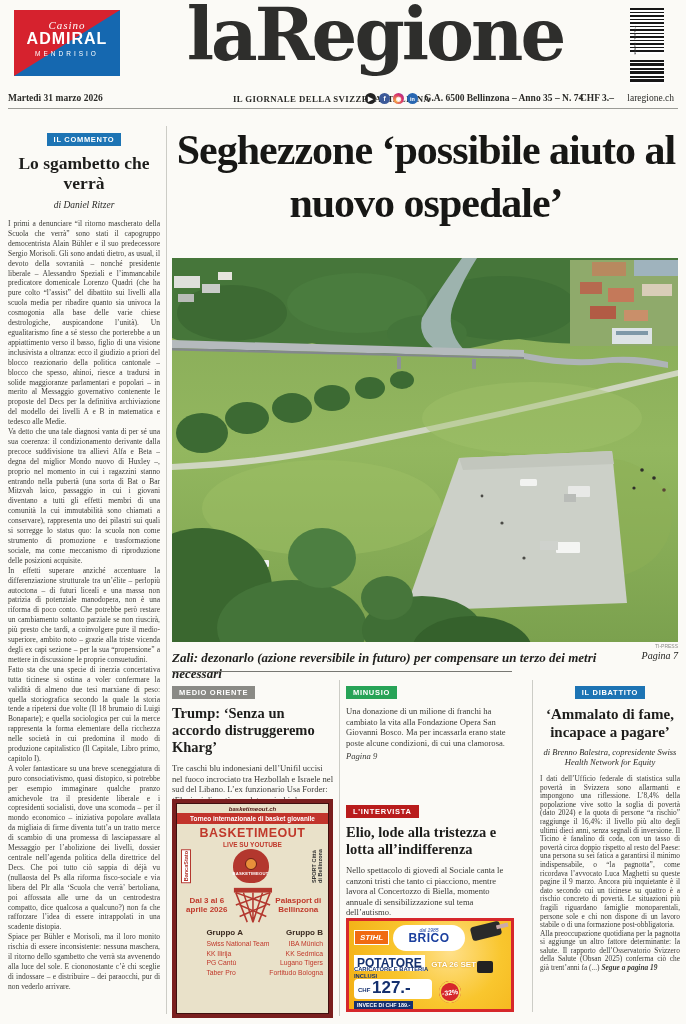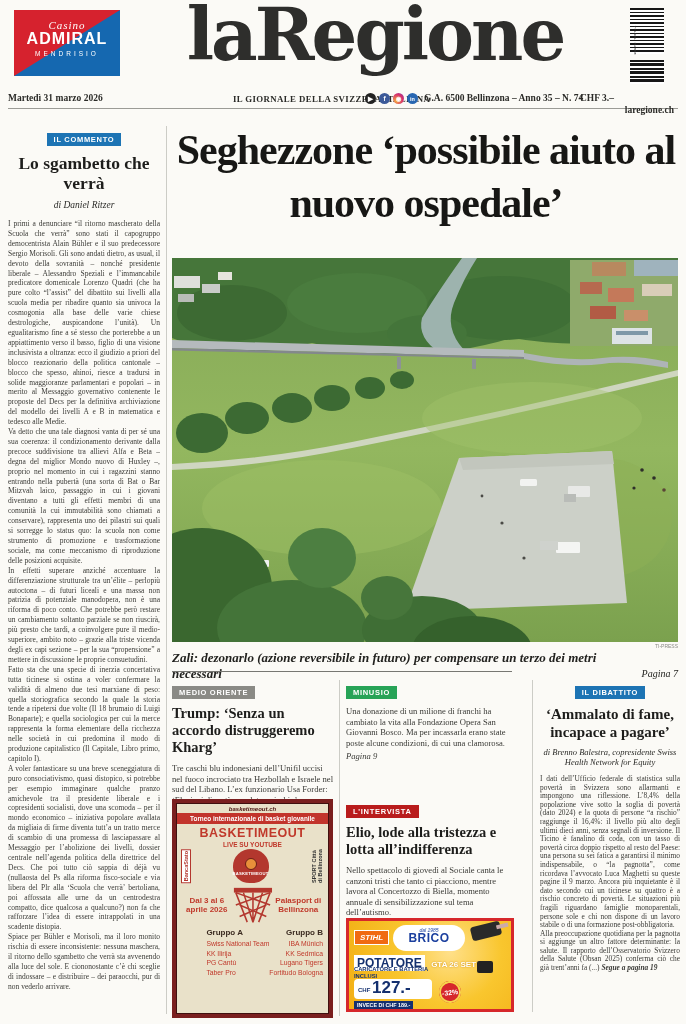--- a/index.html
+++ b/index.html
@@ -27,21 +27,21 @@
   .topbar .tagline{position:absolute;left:225px;top:1px;font-weight:bold;font-size:8.8px;letter-spacing:.4px;}
   .topbar .social{position:absolute;left:357px;top:0px;display:flex;gap:3px;}
   .soc{width:11px;height:11px;border-radius:50%;color:#fff;font-family:"Liberation Sans",sans-serif;
     font-size:6.5px;font-weight:bold;display:flex;align-items:center;justify-content:center;}
   .soc.yt{background:#222;}
   .soc.fb{background:#3c5a99;}
   .soc.ig{background:radial-gradient(circle at 30% 70%,#f5b03e,#d6306e 60%,#7b3fb3);}
   .soc.li{background:#2867b2;font-size:5.5px;}
   .topbar .info{position:absolute;left:416px;top:0;font-weight:bold;font-size:9.5px;}
   .topbar .price{position:absolute;left:572px;top:0;font-weight:bold;font-size:9.5px;}
-  .topbar .site{position:absolute;right:4px;top:12px;font-weight:bold;font-size:9.5px;padding-left:16px;}
+  .topbar .site{position:absolute;right:4px;top:0;font-weight:normal;font-size:9.5px;padding-left:16px;}
 
   
   .vrule{position:absolute;width:0;border-left:1px solid #ccccc6;}
   .vr-main{left:166px;top:126px;height:888px;}
   .vr-ab{left:339px;top:680px;height:336px;}
   .vr-bc{left:532px;top:680px;height:332px;}
   .hrule-sections{position:absolute;left:172px;top:671px;width:340px;border-top:1px solid #777772;}
 
   
   .comment{position:absolute;left:8px;top:128px;width:152px;height:886px;overflow:hidden;}
@@ -52,21 +52,21 @@
   .comment .byline{margin-top:7px;text-align:center;font-style:italic;font-size:9.5px;}
   .comment .body{margin-top:9px;font-size:7.5px;line-height:9.9px;text-align:justify;color:#3a3a36;}
   .comment .body p{margin:0;}
 
   
   .headline{position:absolute;left:172px;top:124px;width:508px;
     font-weight:bold;font-size:42px;line-height:53px;letter-spacing:-1px;color:#171715;text-align:center;}
   .photo{position:absolute;left:172px;top:258px;width:506px;height:384px;overflow:hidden;}
   .photo-credit{position:absolute;left:172px;top:643px;width:506px;text-align:right;font-family:"Liberation Sans",sans-serif;font-size:5px;color:#8a8a85;}
   .caption{position:absolute;left:172px;top:650px;width:506px;font-style:italic;font-weight:bold;font-size:13px;color:#22221f;}
-  .caption .pref{float:right;font-weight:normal;font-size:10px;margin-top:18px;}
+  .caption .pref{float:right;font-weight:normal;font-size:10px;margin-top:0;}
 
   
   .sec{position:absolute;}
   .sec h3{margin:6px 0 0;font-size:14.5px;line-height:17px;color:#1d1d1b;}
   .sec .sbody{margin-top:7px;font-size:8.6px;line-height:10.6px;color:#3a3a36;}
   .sec .pref{margin-top:3px;font-style:italic;font-size:8.6px;color:#3a3a36;}
   .badge.gray{background:#8a8a85;}
   .badge.green{background:#27a357;}
   .badge.amber{background:#b91c1c;}
   .sec-a{left:172px;top:681px;width:162px;}

